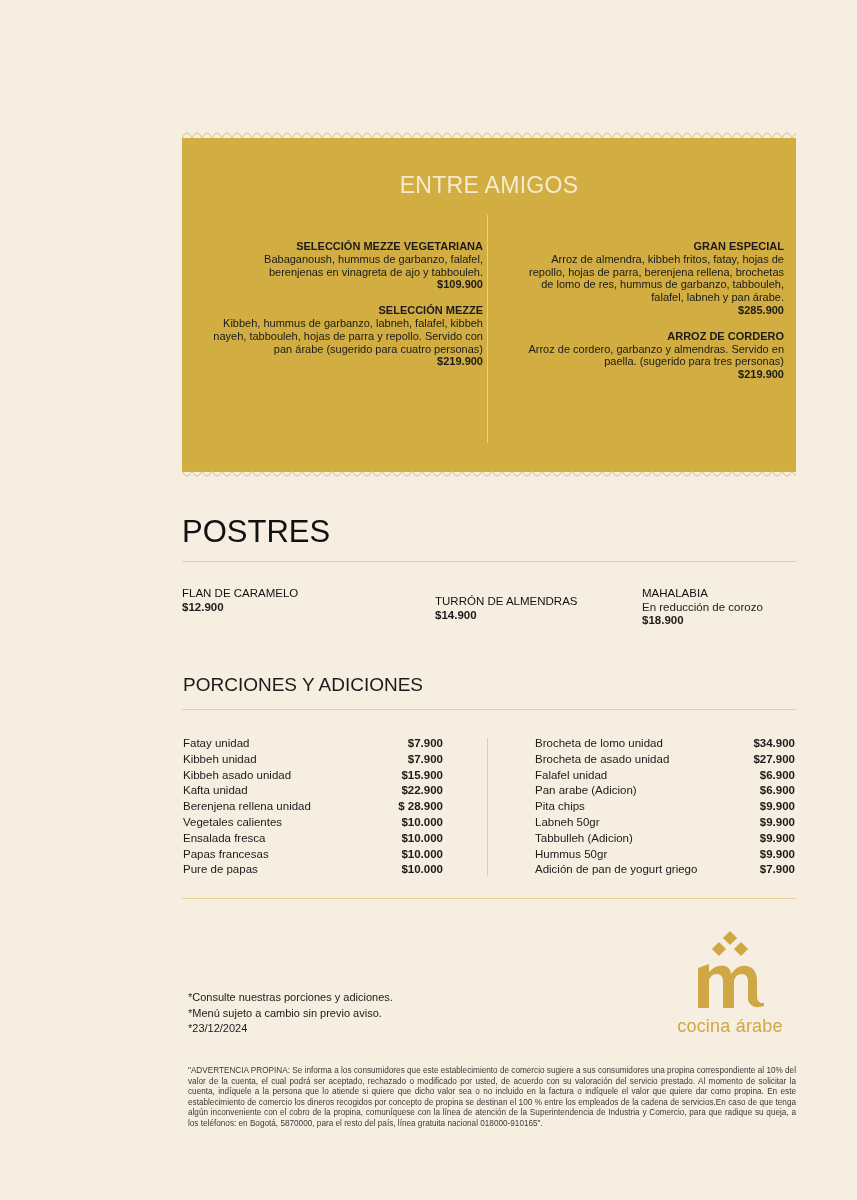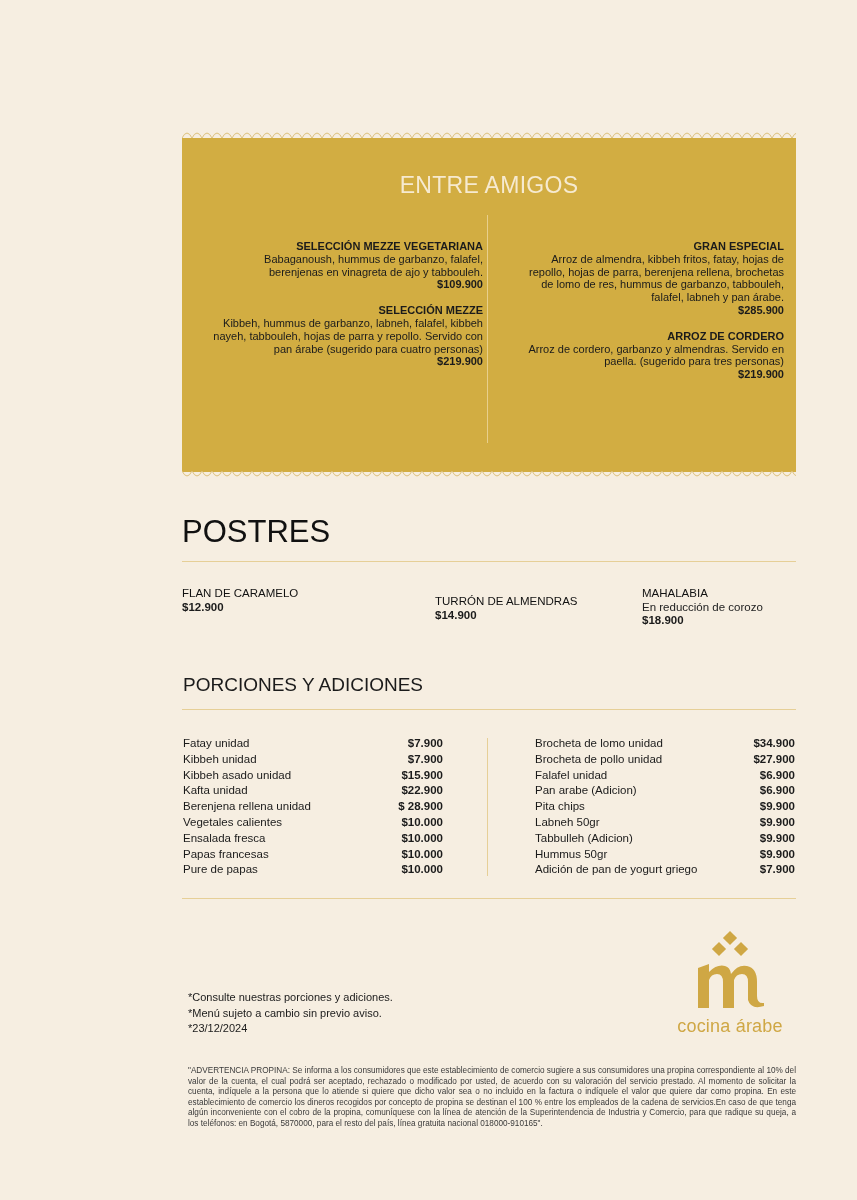--- a/index.html
+++ b/index.html
@@ -210,21 +210,21 @@
 </div>
 
 <div class="plist-divider"></div>
 
 <div class="plist right">
   <div class="prow">
       <span>Brocheta de lomo unidad</span>
       <span class="pr">$34.900</span>
     </div>
   <div class="prow">
-      <span>Brocheta de pollo unidad</span>
+      <span>Brocheta de asado unidad</span>
       <span class="pr">$27.900</span>
     </div>
   <div class="prow">
       <span>Falafel unidad</span>
       <span class="pr">$6.900</span>
     </div>
   <div class="prow">
       <span>Pan arabe (Adicion)</span>
       <span class="pr">$6.900</span>
     </div>

